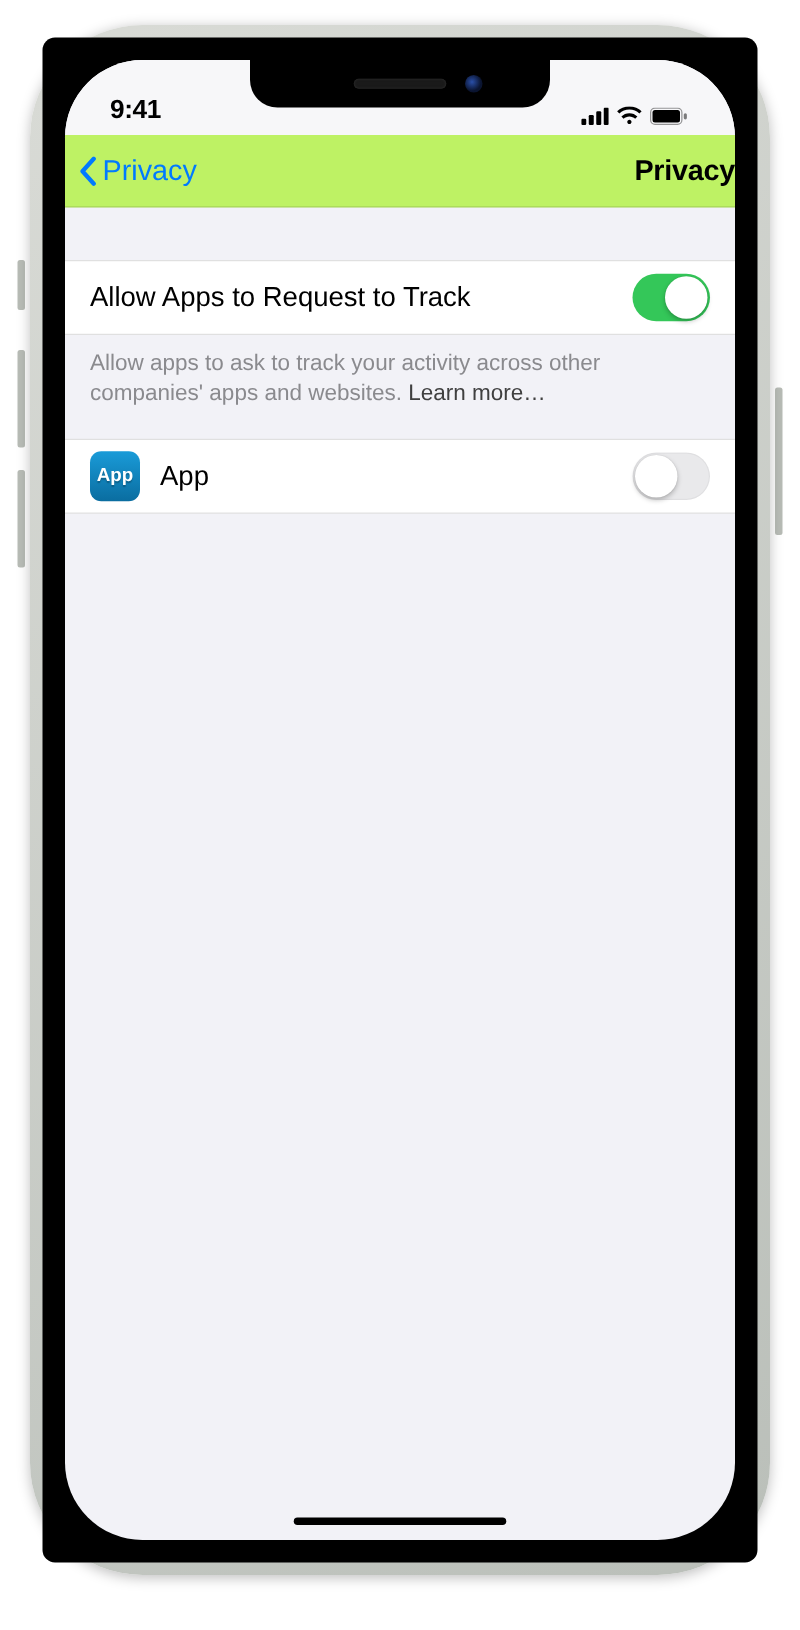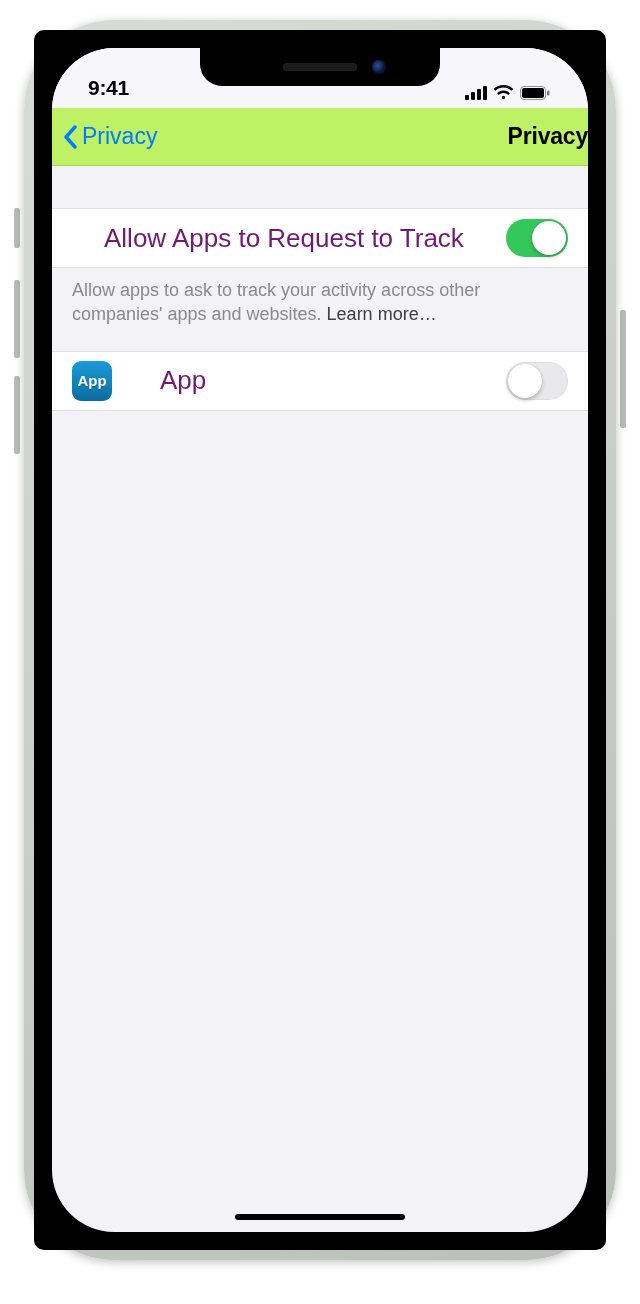--- a/index.html
+++ b/index.html
@@ -95,21 +95,21 @@
     .spacer { height:42px; }
 
     .row {
       background:#fff;
       display:flex; align-items:center;
       padding:0 20px;
       min-height:60px;
       border-top:1px solid rgba(0,0,0,.12);
       border-bottom:1px solid rgba(0,0,0,.12);
     }
-    .row-label { flex:1; font-size:26px; color:#701a75;margin-left:32px; }
+    .row-label { flex:1; font-size:22px; color:#000000; }
     .row-app { gap:16px; }
 
     .app-icon {
       width:40px; height:40px; border-radius:9px;
       background:linear-gradient(180deg,#1a9bd8,#0a6da0);
       display:flex; align-items:center; justify-content:center;
       color:#fff; font-weight:700; font-size:15px;
       text-shadow:0 1px 1px rgba(0,0,0,.25);
     }
 

